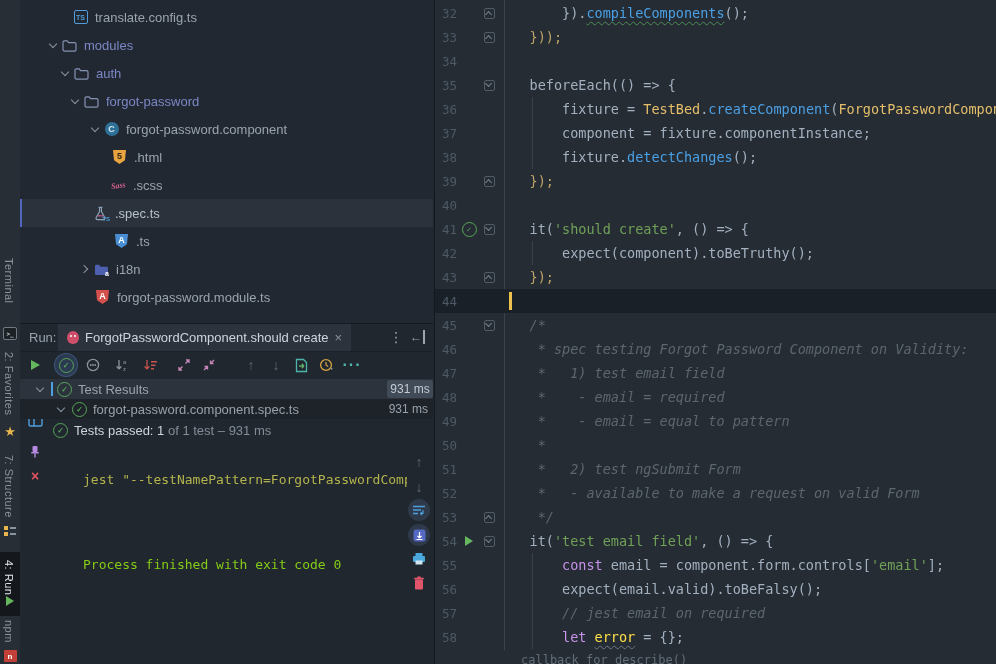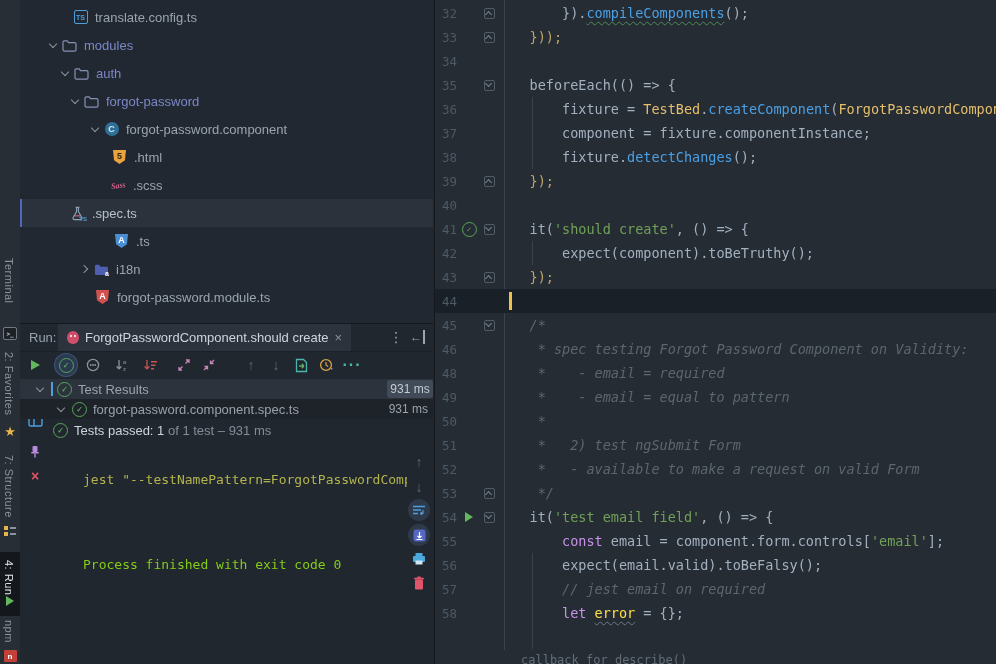--- a/index.html
+++ b/index.html
@@ -171,21 +171,21 @@
           <span class="i-shield i-html">5</span>
         </span>
         <span class="lbl ">.html</span>
       </div>
       <div class="trow" style="padding-left: 90px;">
         <span class="ticon">
           <span class="i-sass">Sass</span>
         </span>
         <span class="lbl ">.scss</span>
       </div>
-      <div class="trow selected" style="padding-left: 49px;">
+      <div class="trow selected" style="padding-left: 72px;">
         <span class="ticon">
           <span class="i-flask">
             <svg width="15" height="15" viewBox="0 0 16 16">
               <path d="M6 1.5h4M7 1.5v4.5l-3.6 6.3c-.6 1 .2 2.2 1.3 2.2h6.6c1.1 0 1.9-1.2 1.3-2.2L9 6V1.5" stroke="#8fa3b8" stroke-width="1.2" fill="none"></path>
               <path d="M5 10.5h6" stroke="#d4618f" stroke-width="1.2"></path>
             </svg>
             <span class="i-badge">TS</span>
           </span>
         </span>
         <span class="lbl ">.spec.ts</span>
@@ -372,20 +372,21 @@
         <div class="code-line"><span class="ln">37</span><span class="mark"></span><span class="fold"></span><span>        component = fixture.componentInstance;</span></div>
         <div class="code-line"><span class="ln">38</span><span class="mark"></span><span class="fold"></span><span>        fixture.</span><span class="tk-fn">detectChanges</span><span>();</span></div>
         <div class="code-line"><span class="ln">39</span><span class="mark"></span><span class="fold"><span class="fold-mark up"></span></span><span class="tk-brace">    });</span></div>
         <div class="code-line"><span class="ln">40</span><span class="mark"></span><span class="fold"></span></div>
         <div class="code-line"><span class="ln">41</span><span class="mark"><span class="g-check">✓</span></span><span class="fold"><span class="fold-mark down"></span></span><span>    it(</span><span class="tk-str">'should create'</span><span>, () =&gt; {</span></div>
         <div class="code-line"><span class="ln">42</span><span class="mark"></span><span class="fold"></span><span>        expect(component).toBeTruthy();</span></div>
         <div class="code-line"><span class="ln">43</span><span class="mark"></span><span class="fold"><span class="fold-mark up"></span></span><span class="tk-brace">    });</span></div>
         <div class="code-line cur"><span class="ln">44</span><span class="mark"></span><span class="fold"></span><span class="caret"></span></div>
         <div class="code-line"><span class="ln">45</span><span class="mark"></span><span class="fold"><span class="fold-mark down"></span></span><span class="tk-cmt">    /*</span></div>
         <div class="code-line"><span class="ln">46</span><span class="mark"></span><span class="fold"></span><span class="tk-cmt">     * spec testing Forgot Password Component on Validity:</span></div>
+        <div class="code-line"><span class="ln">47</span><span class="mark"></span><span class="fold"></span><span class="tk-cmt">     *   1) test email field</span></div>
         <div class="code-line"><span class="ln">48</span><span class="mark"></span><span class="fold"></span><span class="tk-cmt">     *    - email = required</span></div>
         <div class="code-line"><span class="ln">49</span><span class="mark"></span><span class="fold"></span><span class="tk-cmt">     *    - email = equal to pattern</span></div>
         <div class="code-line"><span class="ln">50</span><span class="mark"></span><span class="fold"></span><span class="tk-cmt">     *</span></div>
         <div class="code-line"><span class="ln">51</span><span class="mark"></span><span class="fold"></span><span class="tk-cmt">     *   2) test ngSubmit Form</span></div>
         <div class="code-line"><span class="ln">52</span><span class="mark"></span><span class="fold"></span><span class="tk-cmt">     *   - available to make a request on valid Form</span></div>
         <div class="code-line"><span class="ln">53</span><span class="mark"></span><span class="fold"><span class="fold-mark up"></span></span><span class="tk-cmt">     */</span></div>
         <div class="code-line"><span class="ln">54</span><span class="mark"><i class="play-tri small"></i></span><span class="fold"><span class="fold-mark down"></span></span><span>    it(</span><span class="tk-str">'test email field'</span><span>, () =&gt; {</span></div>
         <div class="code-line"><span class="ln">55</span><span class="mark"></span><span class="fold"></span><span>        </span><span class="tk-kw">const</span><span> email = component.form.controls[</span><span class="tk-str">'email'</span><span>];</span></div>
         <div class="code-line"><span class="ln">56</span><span class="mark"></span><span class="fold"></span><span>        expect(email.valid).toBeFalsy();</span></div>
         <div class="code-line"><span class="ln">57</span><span class="mark"></span><span class="fold"></span><span class="tk-cmt">        // jest email on required</span></div>

